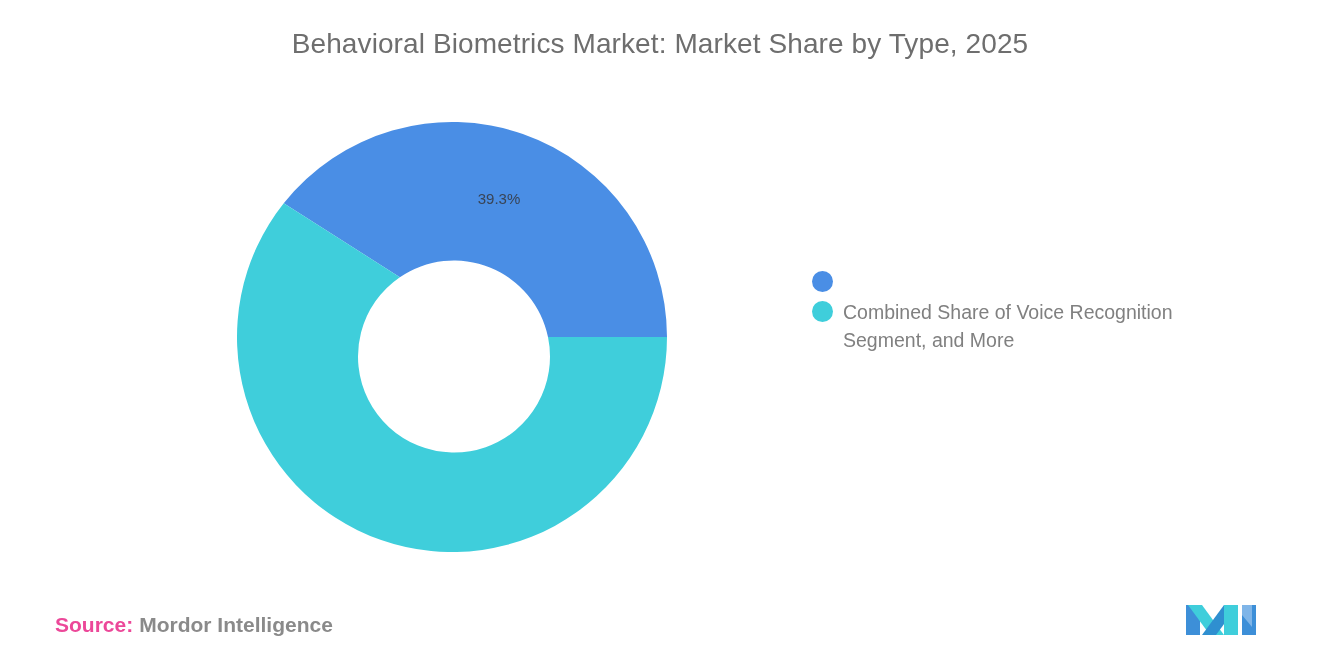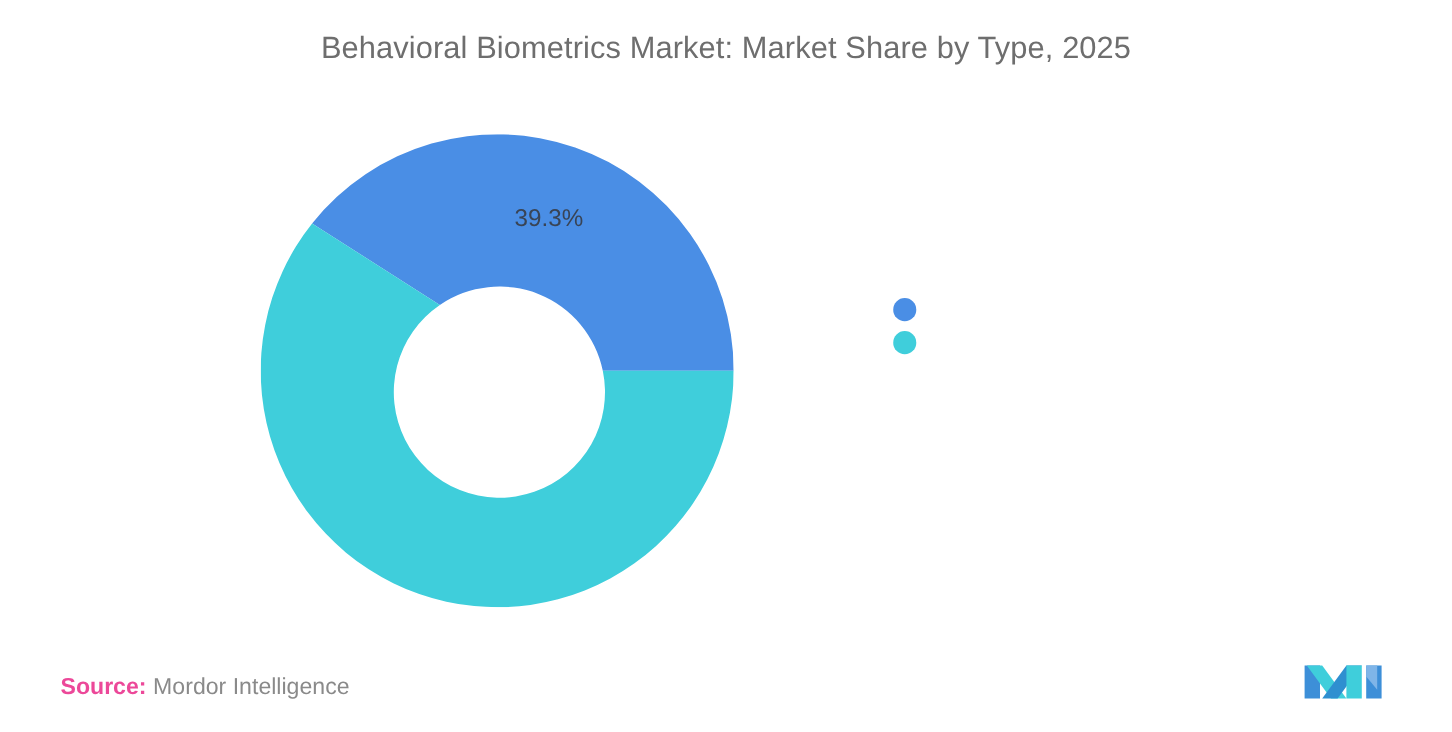--- a/index.html
+++ b/index.html
@@ -52,21 +52,21 @@
   .slice-label {
     position: absolute;
     left: 0;
     top: 0;
     width: 430px;
     text-align: center;
     pointer-events: none;
   }
   .slice-label span {
     position: absolute;
-    font-size: 22px;
+    font-size: 15px;
     font-weight: 400;
     color: #394455;
     white-space: nowrap;
     transform: translate(-50%, -50%);
   }
 
   
   .legend {
     position: absolute;
     left: 812px;
@@ -101,21 +101,21 @@
     top: 613px;
     font-size: 21px;
     color: #8a8a8a;
     white-space: nowrap;
   }
   .source-label {
     font-weight: 700;
     color: #ec4899;
   }
   .source-value {
-    font-weight: 400;
+    font-weight: 700;
     color: #8a8a8a;
     margin-left: 6px;
   }
 
   .brand-logo {
     position: absolute;
     left: 1184px;
     top: 597px;
     width: 76px;
     height: 42px;
@@ -149,20 +149,21 @@
   </div>
 
   <div class="legend">
 
     <div class="legend-row">
       <span class="legend-dot" style="background:#4a8ee5;"></span>
     </div>
 
     <div class="legend-row">
       <span class="legend-dot" style="background:#3fcedb;"></span>
+      <span class="legend-text">Combined Share of Voice Recognition Segment, and More</span>
     </div>
 
   </div>
 
   <div class="source-line">
     <span class="source-label">Source:</span><span class="source-value">Mordor Intelligence</span>
   </div>
 
   <svg class="brand-logo" viewBox="0 0 76 42">
 

